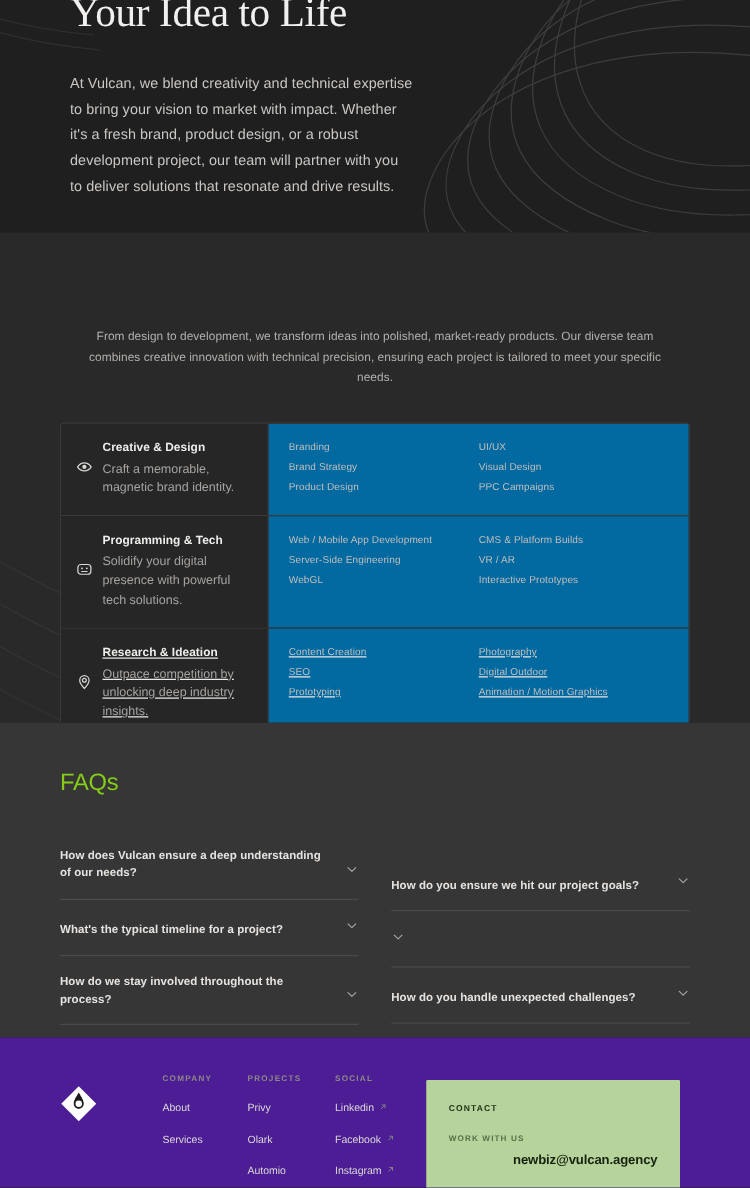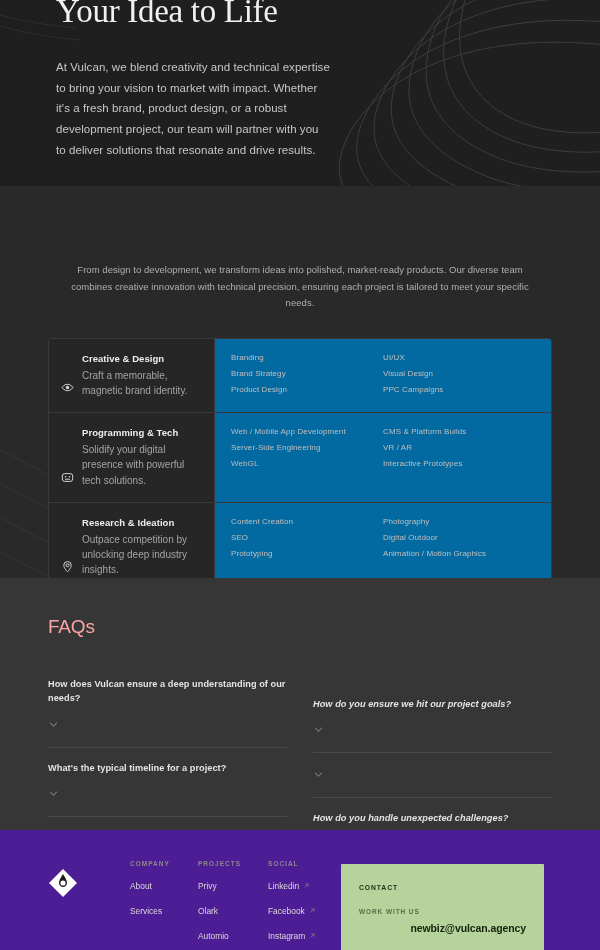--- a/index.html
+++ b/index.html
@@ -63,57 +63,56 @@
   }
 
   .svc-table {
     margin:26px 48px 0;
     border:1px solid #3a3a3a;
     border-radius:3px;
     overflow:hidden;
     background:#242424;
   }
   .svc-row { display:flex; border-bottom:1px solid #3a3a3a; min-height:63px; }
-  .svc-row:last-child { border-bottom:none; }
+  .svc-row:last-child { border-bottom:none;text-decoration:underline; }
   .svc-head {
     width:166px; flex:0 0 166px;
     padding:14px 14px 14px 12px;
     border-right:1px solid #3a3a3a;
-    display:flex; gap:8px; align-items:flex-end;
+    display:flex; gap:8px; align-items:center;
     background:#262626;
   }
   .svc-icon { flex:0 0 13px; margin-top:1px; opacity:.92; }
   .svc-name { font-size:9.5px; font-weight:700; color:#f0eeec; letter-spacing:.05px; }
   .svc-desc { margin-top:4px; font-size:10px; line-height:1.52; color:#a6a3a0; }
   .svc-tags { flex:1; display:flex; padding:14px 16px 14px 16px; background:#0369a1; }
   .svc-col { flex:1; display:flex; flex-direction:column; gap:7px; }
   .svc-tag { font-size:8px; color:#c2bfbc; letter-spacing:.1px; }
 
   
   .faq {
     position:relative;
     background:#363636;
     height:252px;
     padding:38px 48px 0;
   }
-  .faq-title { font-size:19px; font-weight:400; color:#fca5a5; letter-spacing:-.2px; }
+  .faq-title { font-size:19px; font-weight:400; color:#84cc16; letter-spacing:-.2px; }
   .faq-cols { display:flex; gap:26px; margin-top:26px; }
   .faq-col { flex:1; }
   .faq-item {
-    display:flex; align-items:flex-start; justify-content:space-between;
+    display:flex; align-items:flex-end; justify-content:space-between;
     gap:10px;
     padding:13px 0 13px;
     border-bottom:1px solid #4a4a4a;
     min-height:36px;
     cursor:pointer;
-    flex-direction:column;
   }
   .faq-q { font-size:9.2px; line-height:1.55; color:#e6e3e0; font-weight:600; letter-spacing:.05px; }
   .faq-chev { flex:0 0 11px; opacity:.72; }
-  .faq-col.right { padding-top:20px;font-style:italic; }
+  .faq-col.right { padding-top:20px; }
 
   
   .footer {
     position:relative;
     background:#4c1d95;
     height:128px;
     padding:26px 48px 0;
     display:flex;
   }
   .f-logo { flex:0 0 82px; padding-top:12px; }

